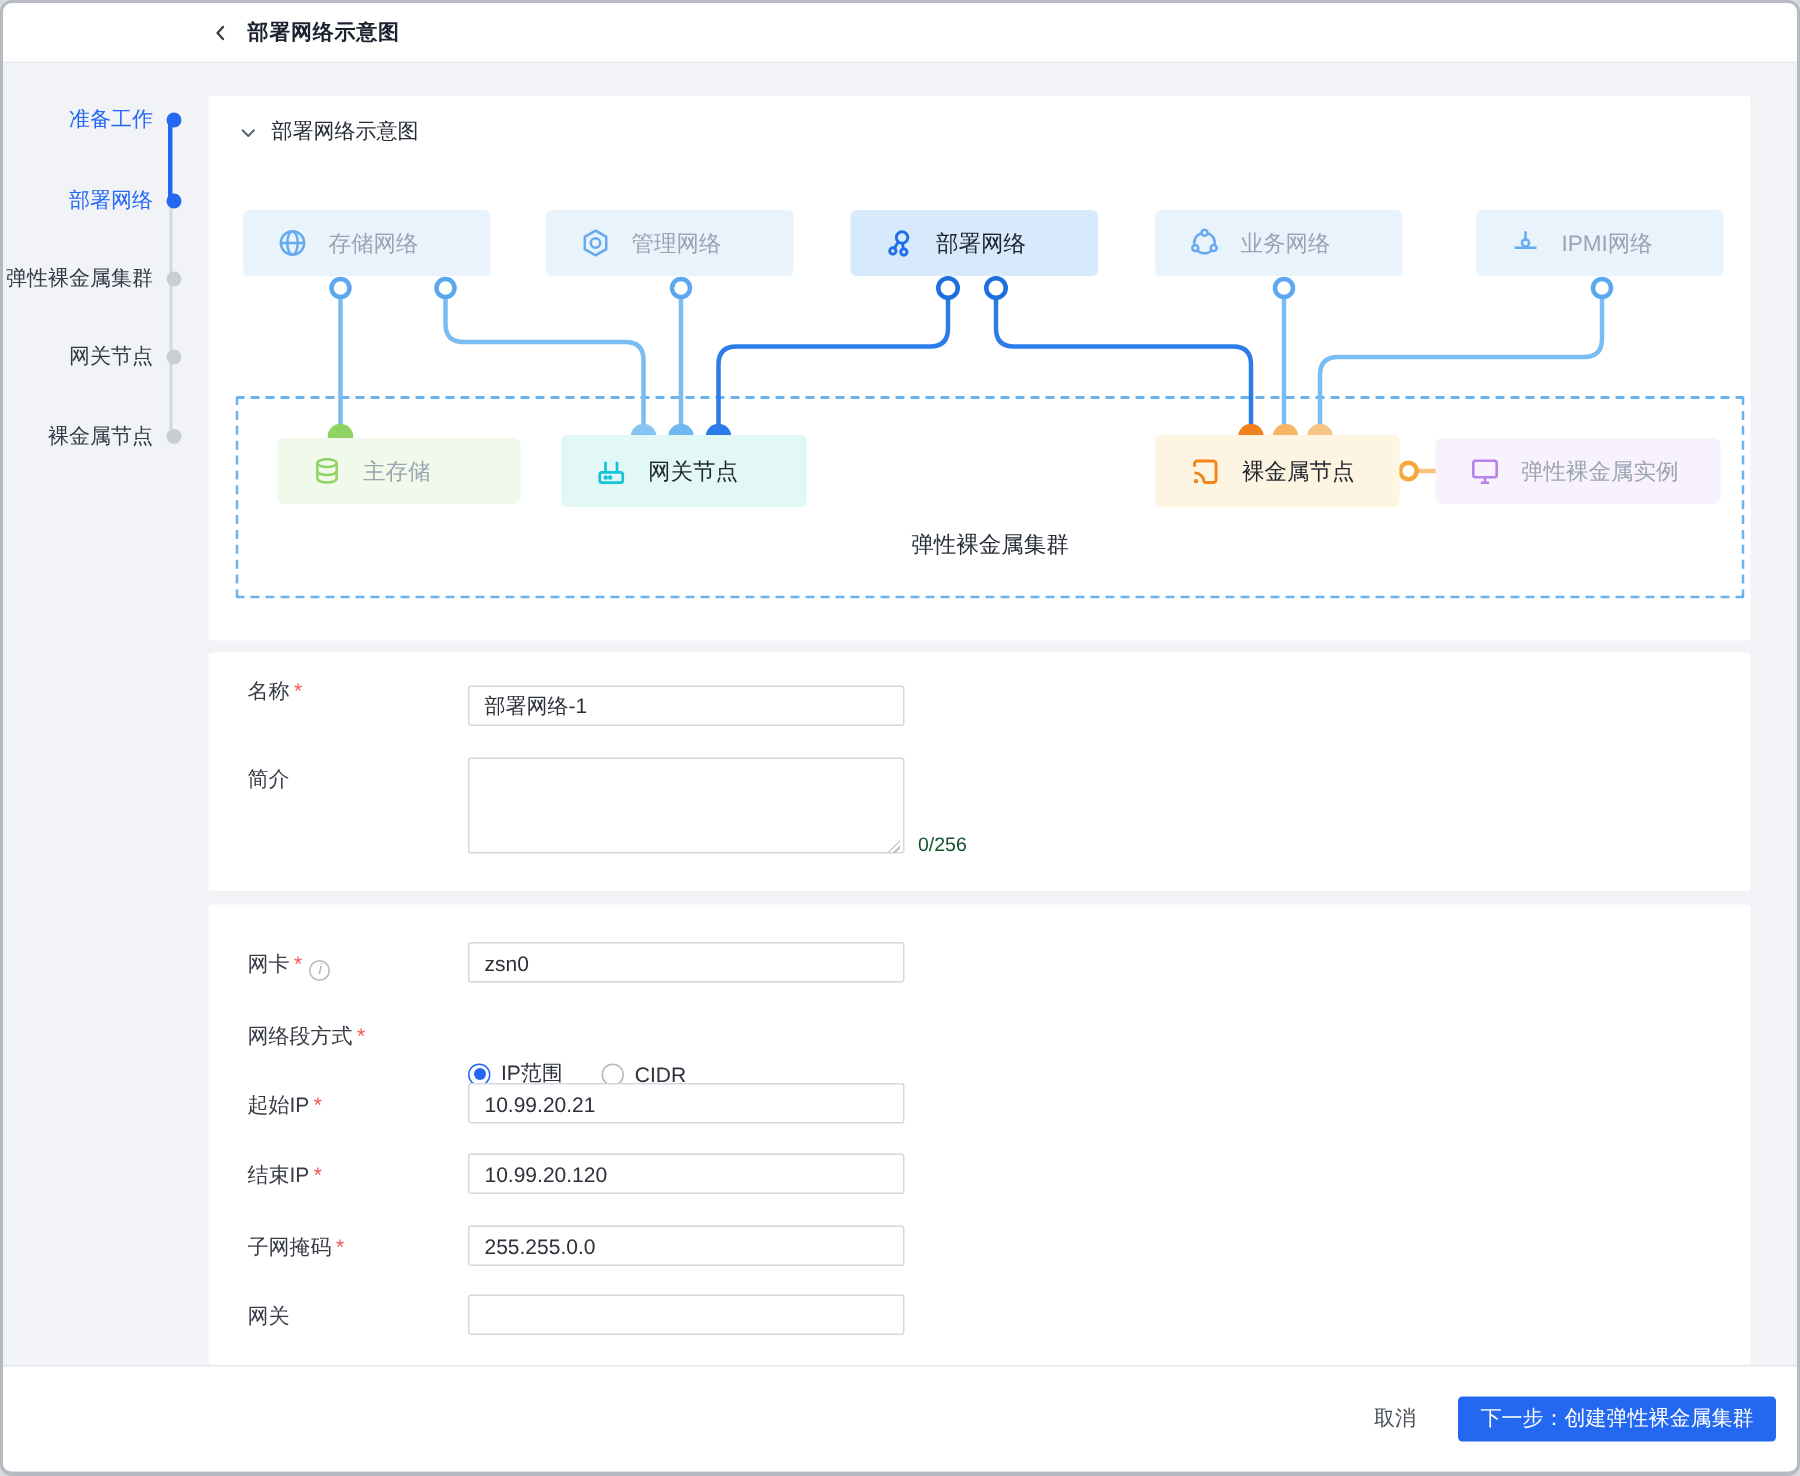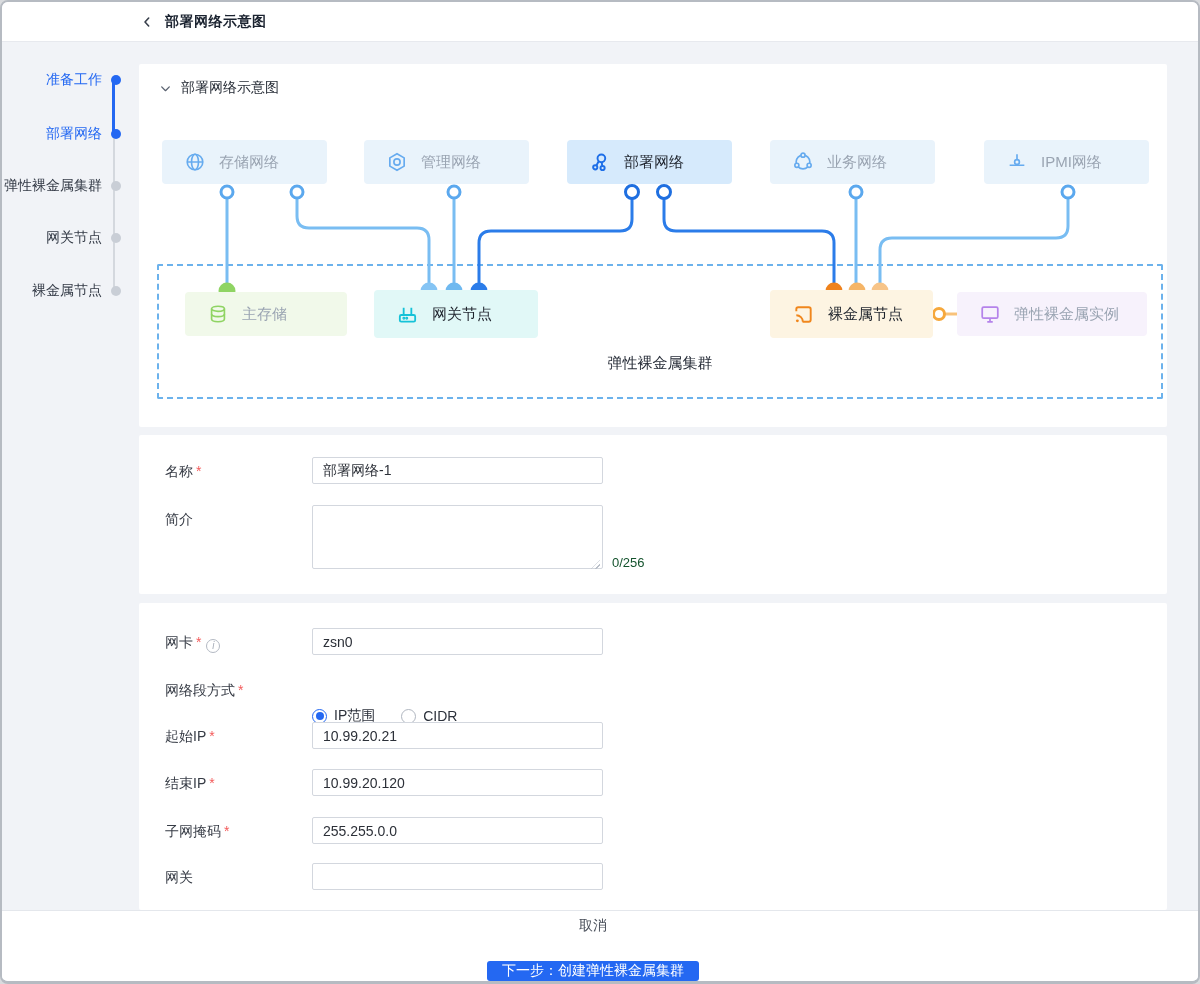--- a/index.html
+++ b/index.html
@@ -73,21 +73,21 @@
 
   .radio-row { position:absolute; left:173px; display:flex; align-items:center; gap:26px; }
   .radio { display:flex; align-items:center; gap:7px; cursor:pointer; font-size:14px; color:#2c313b;margin-top:28px; }
   .rdot { width:15px; height:15px; border-radius:50%; border:1px solid #b0b6c0; background:#fff; position:relative; flex:0 0 auto; }
   .radio.sel .rdot { border-color:#2468f2; }
   .radio.sel .rdot::after { content:""; position:absolute; left:50%; top:50%; width:8px; height:8px;
                             transform:translate(-50%,-50%); border-radius:50%; background:#2468f2; }
 
   
   .footer { position:absolute; left:0; right:0; bottom:0; height:71px; background:#fff; border-top:1px solid #e4e7ec;
-            display:flex; align-items:center; justify-content:flex-end; gap:20px; padding-right:14px; z-index:5;flex-direction:column; }
+            display:flex; align-items:center; justify-content:flex-end; gap:20px; padding-right:14px; z-index:5; }
   .btn-cancel { font-size:14px; color:#484e59; background:none; border:none; cursor:pointer; padding:6px 8px;
                 font-family:inherit; }
   .btn-primary { background:#2468f2; color:#fff; font-size:14px; border:none; border-radius:3px;
                  height:30px; padding:0 15px; cursor:pointer; font-family:inherit; }
 </style>
 </head>
 <body>
 
 <div class="app">
 
@@ -262,21 +262,21 @@
             <path d="M9 20.5h6M12 16.5v4"></path>
           </svg>
         </span>
       <span>弹性裸金属实例</span>
     </div>
 
     <div class="cluster-label">弹性裸金属集群</div>
   </div>
 
   <div class="panel panel-basic">
-    <label class="f-label" style="top:28px"><span>名称</span><span class="req">*</span></label>
+    <label class="f-label" style="top:17px"><span>名称</span><span class="req">*</span></label>
     <input class="ipt" style="top: 22px;" value="部署网络-1">
     <label class="f-label" style="top:76px"><span>简介</span></label>
     <textarea class="txa" style="top: 70px;"></textarea>
     <span class="grip"></span>
     <span class="counter">0/256</span>
   </div>
 
   <div class="panel panel-net">
     <label class="f-label" style="top:31px"><span>网卡</span><span class="req">*</span><span class="info-dot">i</span></label>
     <input class="ipt" style="top: 25px;" value="zsn0">

